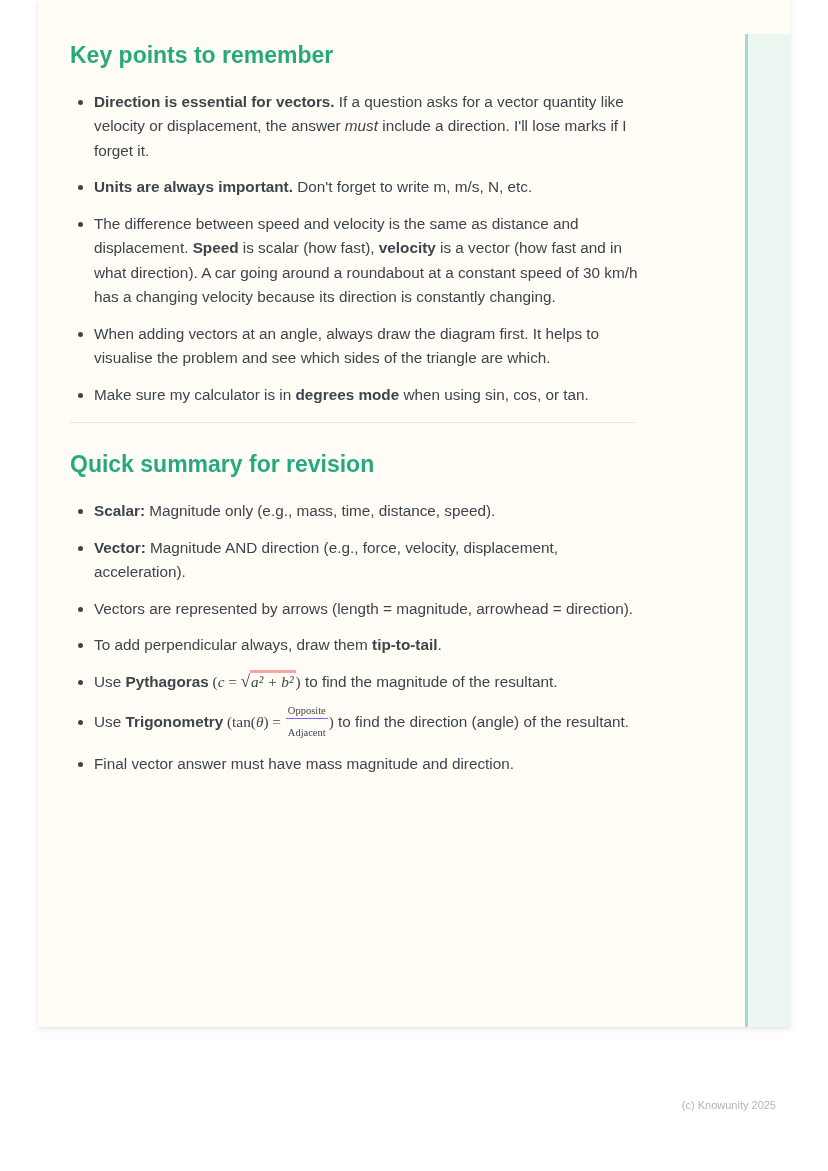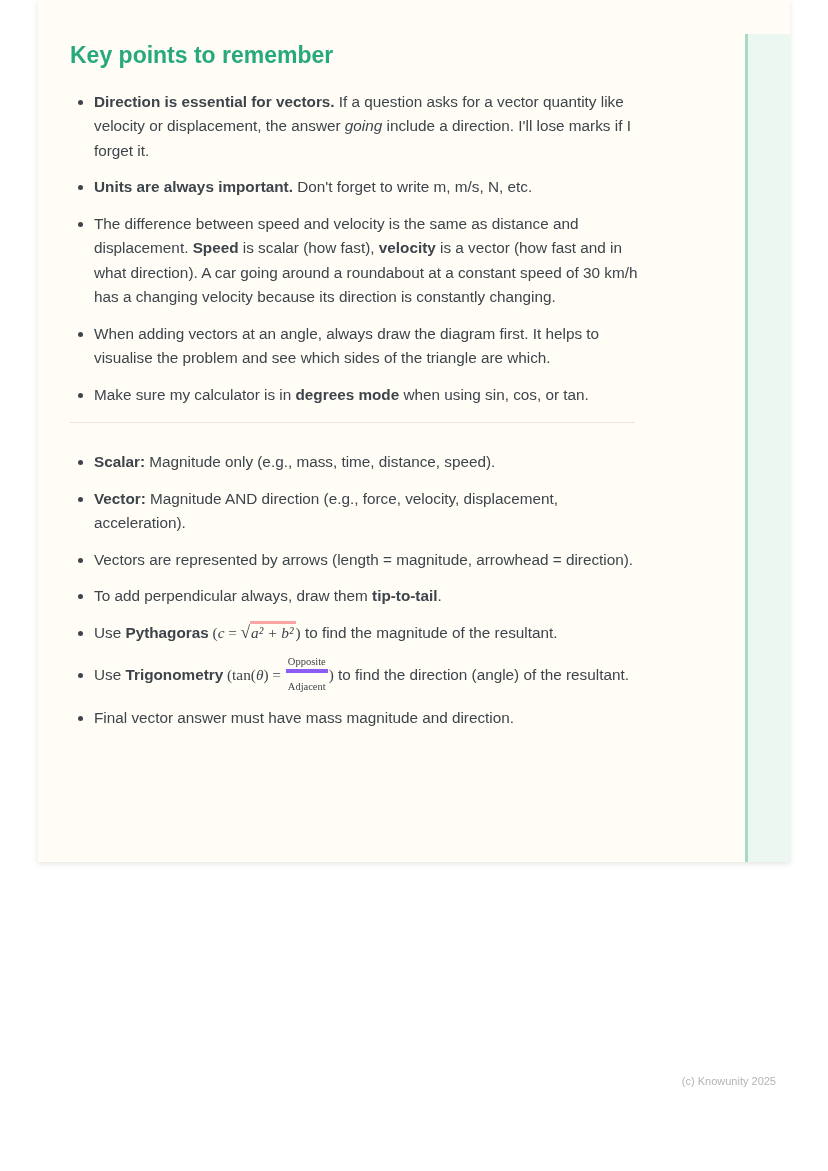--- a/index.html
+++ b/index.html
@@ -3,21 +3,21 @@
 <meta charset="utf-8">
 <style>
   html,body{margin:0;padding:0;}
   body{
     width:828px;height:1171px;position:relative;
     background:#ffffff;
     font-family:"Liberation Sans","DejaVu Sans",sans-serif;
     -webkit-font-smoothing:antialiased;
   }
   .note-card{
-    position:absolute;left:38px;top:0;width:752px;height:862px;
+    position:absolute;left:38px;top:0;width:752px;height:1027px;
     background:#fffdf6;
     box-shadow:0 2px 5px rgba(160,165,150,0.28);
   }
   .accent-bar{
     position:absolute;top:34px;right:0;bottom:0;width:42px;
     background:#ecf7f1;
     border-left:3px solid #a8dbc6;
   }
   .content{
     position:relative;
@@ -52,52 +52,53 @@
     font-style:italic;
     padding:0 2px 0 1px;
   }
   .frac{
     display:inline-flex;flex-direction:column;
     vertical-align:middle;text-align:center;
     font-family:"Liberation Serif","DejaVu Serif",serif;
     font-size:10.5px;line-height:1.2;
     margin:0 1px;position:relative;top:-1px;
   }
-  .frac .num{border-bottom:4px solid #8b5cf6;padding:0 2px;font-family:Liberation Serif, serif;}
+  .frac .num{border-bottom:1px solid #8b5cf6;padding:0 2px;font-family:Liberation Serif, serif;}
   .frac .den{padding:0 2px;margin-top:8px;}
   hr.section-divider{
     border:none;border-top:1px solid #e8e6e1;
     margin:15px 0 27px 0;
     width:565px;
   }
   .footer-copyright{
     position:absolute;
-    right:52px;top:1075px;
+    right:52px;top:1099px;
     font-size:11px;
     color:#b4b4b4;
   }
 </style>
 </head>
 <body>
 
 <div class="note-card">
   <div class="accent-bar"></div>
   <div class="content">
     <section>
       <h2 class="section-heading">Key points to remember</h2>
       <ul class="bullet-list">
-          <li><span class="seg-b">Direction is essential for vectors.</span><span> If a question asks for a vector quantity like velocity or displacement, the answer </span><span class="seg-i">going</span><span> include a direction. I'll lose marks if I forget it.</span></li>
+          <li><span class="seg-b">Direction is essential for vectors.</span><span> If a question asks for a vector quantity like velocity or displacement, the answer </span><span class="seg-i">must</span><span> include a direction. I'll lose marks if I forget it.</span></li>
           <li><span class="seg-b">Units are always important.</span><span> Don't forget to write m, m/s, N, etc.</span></li>
           <li><span>The difference between speed and velocity is the same as distance and displacement. </span><span class="seg-b">Speed</span><span> is scalar (how fast), </span><span class="seg-b">velocity</span><span> is a vector (how fast and in what direction). A car going around a roundabout at a constant speed of 30 km/h has a changing velocity because its direction is constantly changing.</span></li>
           <li><span>When adding vectors at an angle, always draw the diagram first. It helps to visualise the problem and see which sides of the triangle are which.</span></li>
           <li><span>Make sure my calculator is in </span><span class="seg-b">degrees mode</span><span> when using sin, cos, or tan.</span></li>
         </ul>
     </section>
     <hr class="section-divider">
     <section>
+      <h2 class="section-heading">Quick summary for revision</h2>
       <ul class="bullet-list">
           <li><span class="seg-b">Scalar:</span><span> Magnitude only (e.g., mass, time, distance, speed).</span></li>
           <li><span class="seg-b">Vector:</span><span> Magnitude AND direction (e.g., force, velocity, displacement, acceleration).</span></li>
           <li><span>Vectors are represented by arrows (length = magnitude, arrowhead = direction).</span></li>
           <li><span>To add perpendicular always, draw them </span><span class="seg-b">tip-to-tail</span><span>.</span></li>
           <li><span>Use </span><span class="seg-b">Pythagoras</span><span class="seg-m"> (</span><span class="seg-mi">c</span><span class="seg-m"> = </span><span class="sqrt"><span class="radical">√</span><span class="radicand">a² + b²</span></span><span class="seg-m">)</span><span> to find the magnitude of the resultant.</span></li>
           <li><span>Use </span><span class="seg-b">Trigonometry</span><span class="seg-m"> (tan(</span><span class="seg-mi">θ</span><span class="seg-m">) = </span><span class="frac">
               <span class="num">Opposite</span>
               <span class="den">Adjacent</span>
             </span><span class="seg-m">)</span><span> to find the direction (angle) of the resultant.</span></li>

